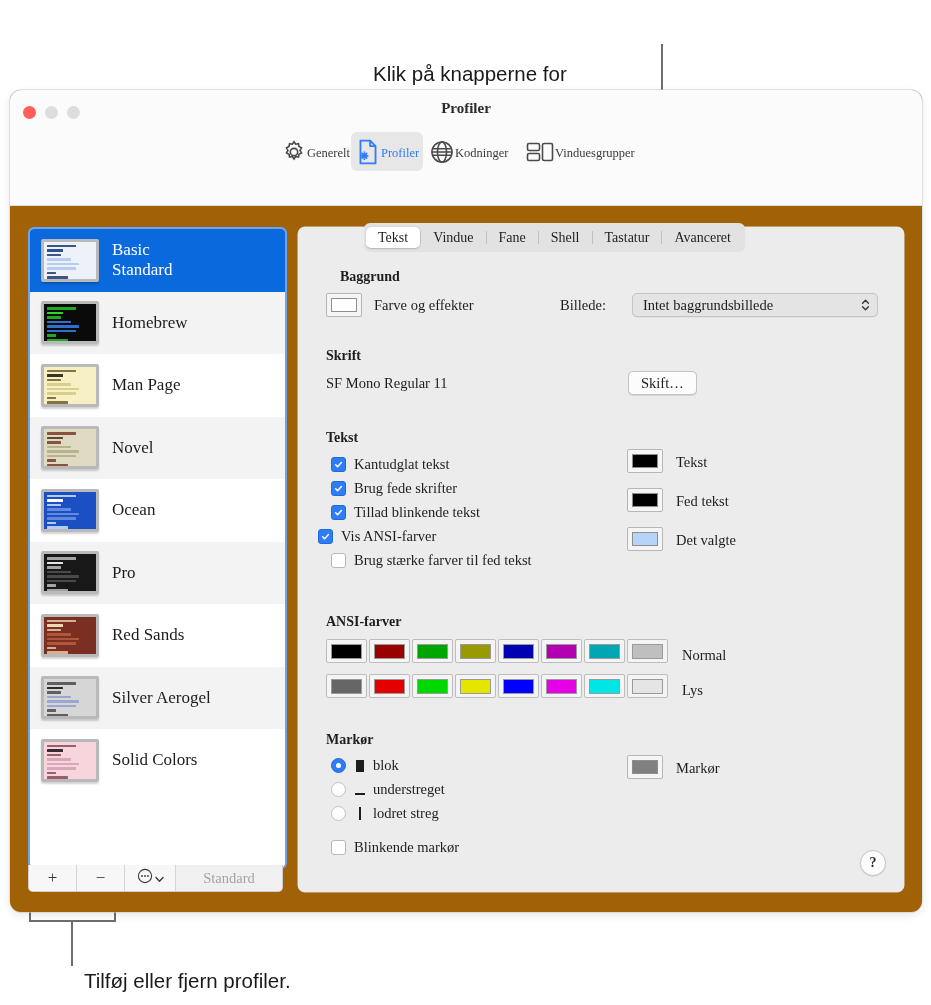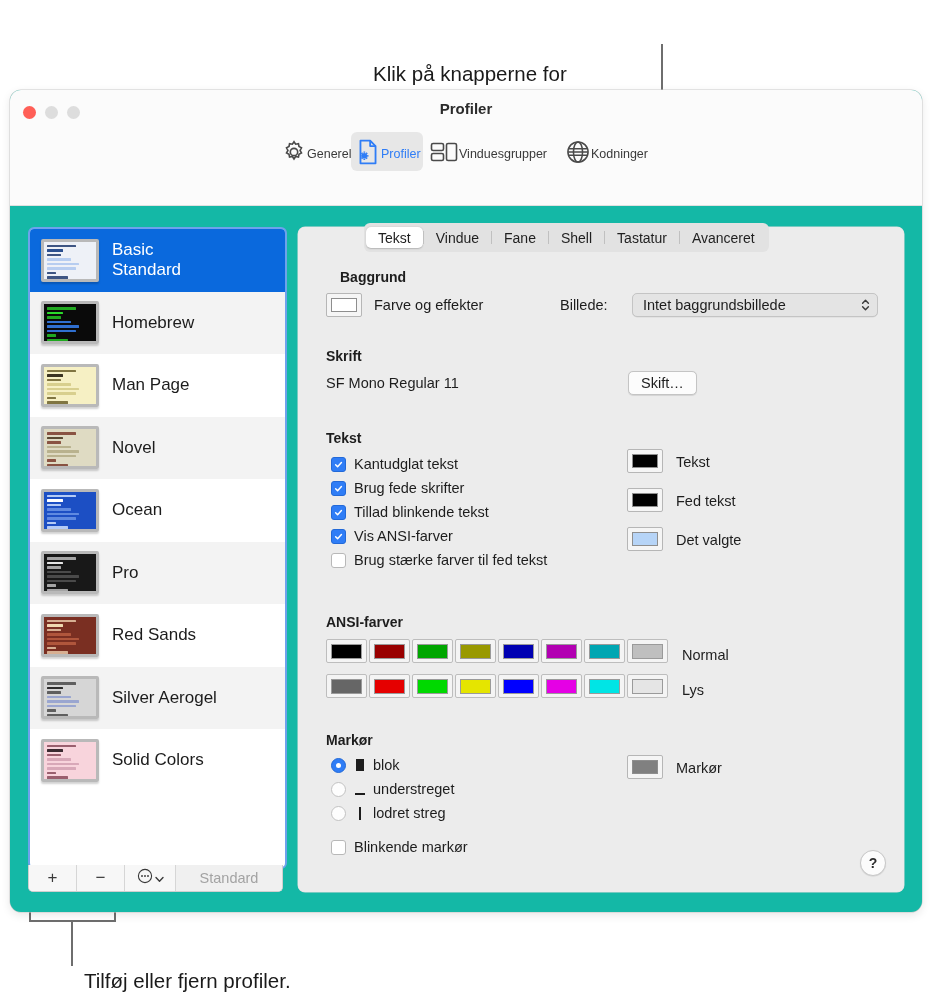--- a/index.html
+++ b/index.html
@@ -21,24 +21,25 @@
   }
   #caption-bottom { left: 84px; top: 967px; }
 
   .leader { position: absolute; background: #6e6e6e; }
 
   
   #window {
     position: absolute;
     left: 10px; top: 90px;
     width: 912px; height: 822px;
-    background: #14b8a6;
+    background: #a16207;
     border-radius: 11px;
     box-shadow: 0 0 0 0.5px #c9c9c9, 0 3px 10px rgba(0,0,0,0.10);
     overflow: hidden;
+    font-family: Liberation Serif, serif;
   }
 
   
   #titlebar {
     position: absolute; left: 0; top: 0;
     width: 912px; height: 115px;
     background: #fbfbfb;
     border-bottom: 1px solid #e0e0e0;
   }
   .traffic { position: absolute; top: 16px; width: 13px; height: 13px; border-radius: 50%; }
@@ -334,40 +335,40 @@
               <path d="M14 2.5v5h5"></path>
               <circle cx="8.6" cy="16.5" r="2.6" fill="#2f7df6" stroke="none"></circle>
               <g stroke="#2f7df6" stroke-width="1.6">
                 <path d="M8.6 12.6v1.2M8.6 19.2v1.2M4.8 16.5h1.2M11.2 16.5h1.2M6 13.9l.85.85M10.35 18.25l.85.85M11.2 13.9l-.85.85M6.85 18.25l-.85.85"></path>
               </g>
             </svg>
           </span>
           <span class="tb-label">Profiler</span>
         </div>
 
+        <div class="tb-item" id="tb-encodings">
+          <span class="tb-icon">
+            <svg width="26" height="26" viewBox="0 0 24 24" fill="none" stroke="#4a4a4a" stroke-width="1.4">
+              <circle cx="12" cy="12" r="9.3"></circle>
+              <ellipse cx="12" cy="12" rx="4.2" ry="9.3"></ellipse>
+              <path d="M2.9 9h18.2M2.9 15h18.2M2.7 12h18.6"></path>
+            </svg>
+          </span>
+          <span class="tb-label">Kodninger</span>
+        </div>
+
         <div class="tb-item" id="tb-windowgroups">
           <span class="tb-icon">
             <svg width="30" height="24" viewBox="0 0 30 24" fill="none" stroke="#4a4a4a" stroke-width="1.6">
               <rect x="2.5" y="3.5" width="12" height="7" rx="1.6"></rect>
               <rect x="2.5" y="13.5" width="12" height="7" rx="1.6"></rect>
               <rect x="17.5" y="3.5" width="10" height="17" rx="1.6"></rect>
             </svg>
           </span>
           <span class="tb-label">Vinduesgrupper</span>
-        </div>
-
-        <div class="tb-item" id="tb-encodings">
-          <span class="tb-icon">
-            <svg width="26" height="26" viewBox="0 0 24 24" fill="none" stroke="#4a4a4a" stroke-width="1.4">
-              <circle cx="12" cy="12" r="9.3"></circle>
-              <ellipse cx="12" cy="12" rx="4.2" ry="9.3"></ellipse>
-              <path d="M2.9 9h18.2M2.9 15h18.2M2.7 12h18.6"></path>
-            </svg>
-          </span>
-          <span class="tb-label">Kodninger</span>
         </div>
 
       </div>
     </div>
 
     <div id="profile-list-wrap">
       <div id="profile-list">
           <div class="profile-row selected">
             <div class="thumb">
               <div class="tbody" style="background: rgb(238, 241, 247);">
@@ -588,21 +589,21 @@
             <span class="cbtext">Brug fede skrifter</span>
           </div>
           <div class="cbrow" style="left: 33px; top: 277px;">
             <span class="cbox on">
               <svg class="tick" viewBox="0 0 12 12" fill="none" stroke="#ffffff" stroke-width="2" stroke-linecap="round" stroke-linejoin="round">
                 <path d="M2.2 6.3l2.6 2.6L9.9 3.4"></path>
               </svg>
             </span>
             <span class="cbtext">Tillad blinkende tekst</span>
           </div>
-          <div class="cbrow" style="left: 33px; top: 301px; text-align: center;">
+          <div class="cbrow" style="left: 20px; top: 301px; text-align: center;">
             <span class="cbox on">
               <svg class="tick" viewBox="0 0 12 12" fill="none" stroke="#ffffff" stroke-width="2" stroke-linecap="round" stroke-linejoin="round">
                 <path d="M2.2 6.3l2.6 2.6L9.9 3.4"></path>
               </svg>
             </span>
             <span class="cbtext">Vis ANSI-farver</span>
           </div>
           <div class="cbrow" style="left: 33px; top: 325px;">
             <span class="cbox off"></span>
             <span class="cbtext">Brug stærke farver til fed tekst</span>

